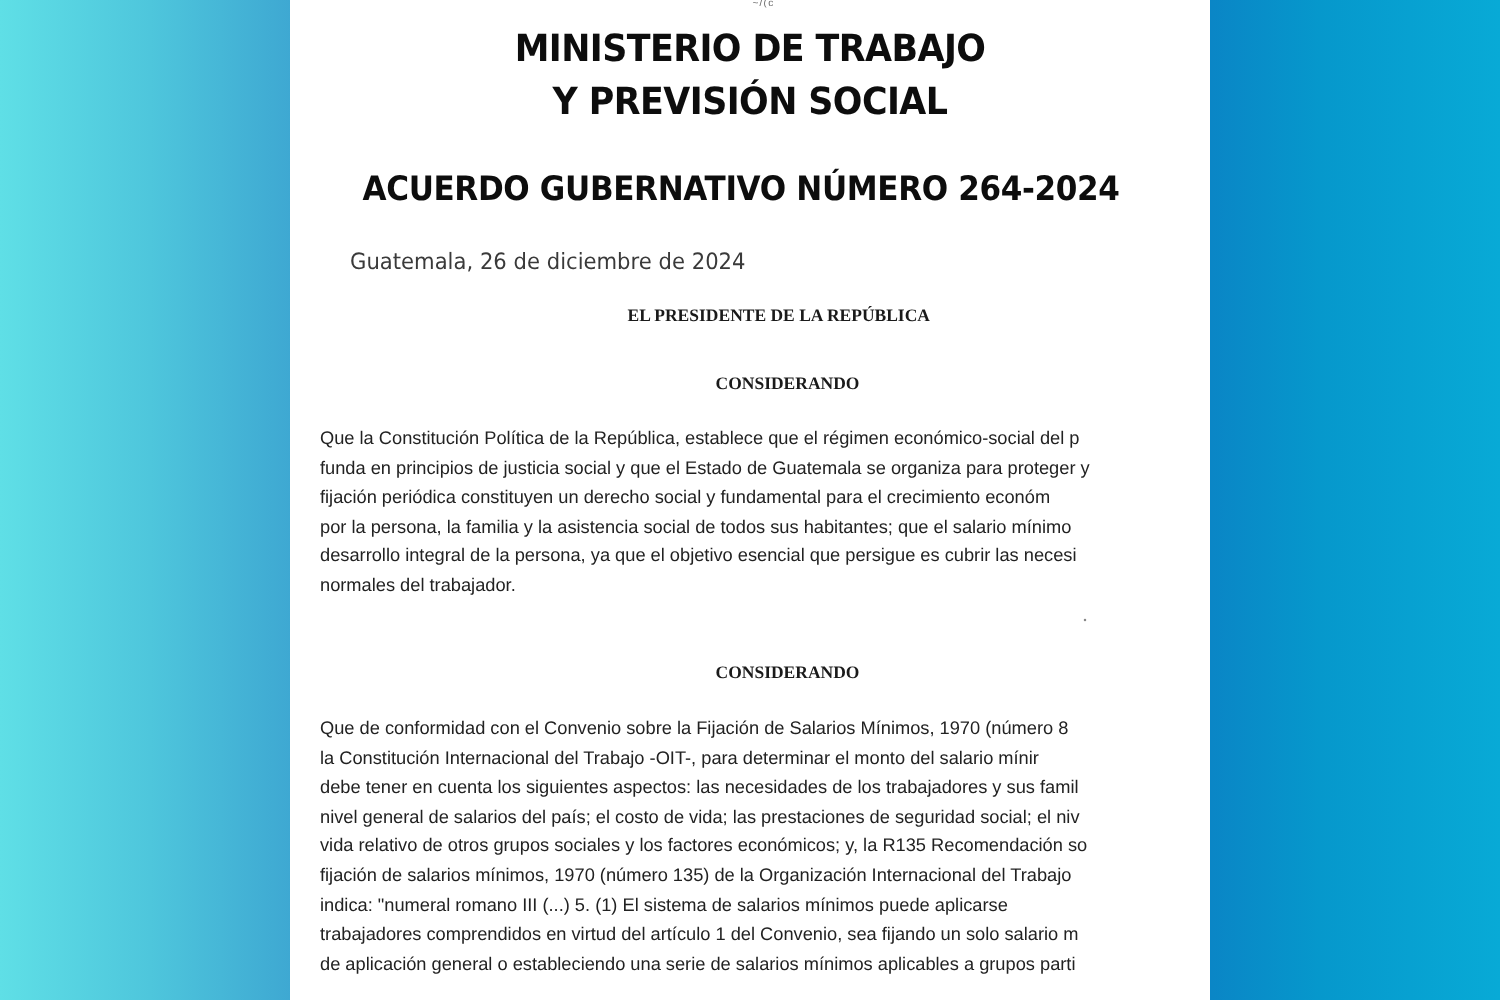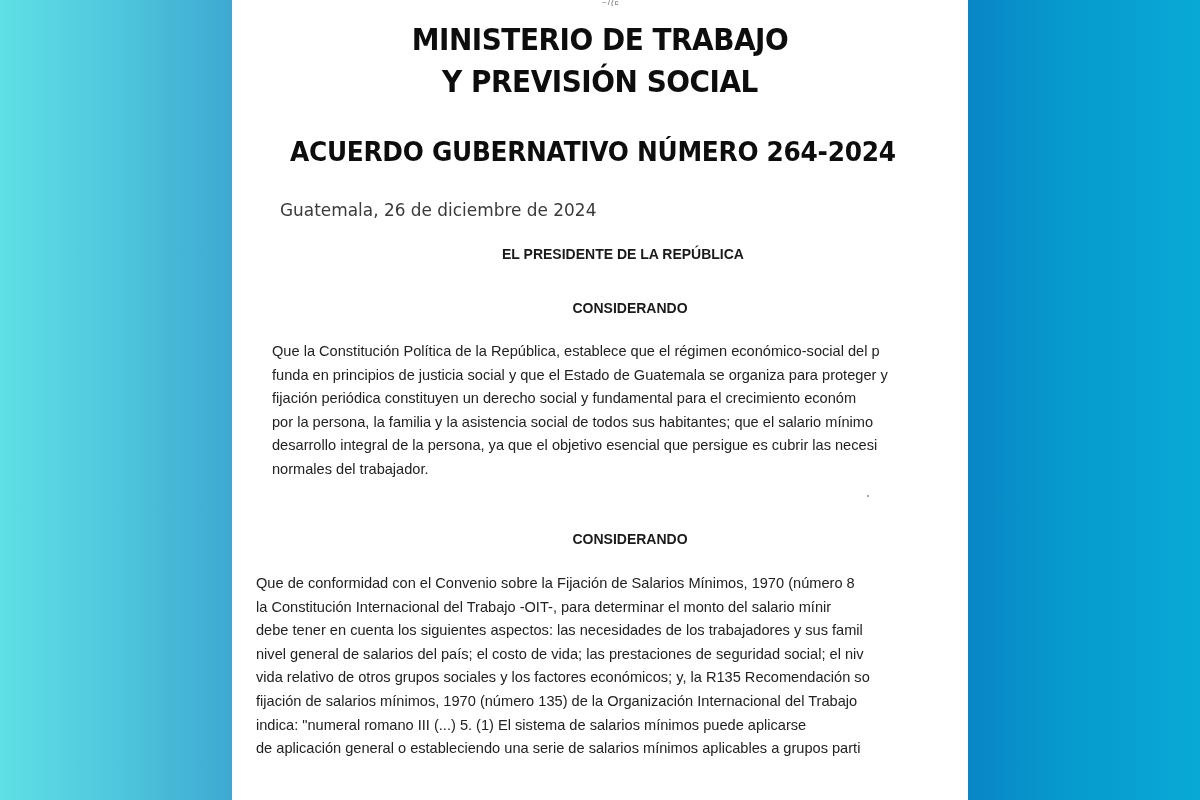--- a/index.html
+++ b/index.html
@@ -71,21 +71,21 @@
       color: #3a3a3a;
       transform-origin: left center;
       transform: scaleX(0.94);
       white-space: nowrap;
     }
     .center-head {
       position: absolute;
       left: 0;
       width: 736px;
       text-align: center;
-      font-family: Liberation Sans, sans-serif;
+      font-family: Liberation Serif, serif;
       font-weight: bold;
       font-size: 14px;
       color: #1a1a1a;
     }
     .president { top: 246px; left: 23px; }
     .consid1 { top: 300px; left: 30px; }
     .consid2 { top: 531px; left: 30px; }
     .para {
       position: absolute;
       left: 24px;
@@ -93,21 +93,21 @@
       font-family: "Liberation Sans", sans-serif;
       font-size: 14.6px;
       color: #222;
     }
     .para .line {
       display: block;
       height: 23.6px;
       line-height: 23.6px;
       white-space: nowrap;
     }
-    .para1 { top: 340px; margin-left: 16px; }
+    .para1 { top: 340px; }
     .para2 { top: 572px; }
     .speck {
       position: absolute;
       width: 2px;
       height: 2px;
       background: #888;
       border-radius: 1px;
     }
   </style>
 </head>
@@ -141,15 +141,16 @@
   <div class="center-head consid2">CONSIDERANDO</div>
 
   <div class="para para2">
     <span class="line">Que de conformidad con el Convenio sobre la Fijación de Salarios Mínimos, 1970 (número 8</span>
     <span class="line">la Constitución Internacional del Trabajo -OIT-, para determinar el monto del salario mínir</span>
     <span class="line">debe tener en cuenta los siguientes aspectos: las necesidades de los trabajadores y sus famil</span>
     <span class="line">nivel general de salarios del país; el costo de vida; las prestaciones de seguridad social; el niv</span>
     <span class="line">vida relativo de otros grupos sociales y los factores económicos; y, la R135 Recomendación so</span>
     <span class="line">fijación de salarios mínimos, 1970 (número 135) de la Organización Internacional del Trabajo</span>
     <span class="line">indica: "numeral romano III (...) 5. (1) El sistema de salarios mínimos puede aplicarse</span>
+    <span class="line">trabajadores comprendidos en virtud del artículo 1 del Convenio, sea fijando un solo salario m</span>
     <span class="line">de aplicación general o estableciendo una serie de salarios mínimos aplicables a grupos parti</span>
   </div>
 </div>
 
 </body></html>

